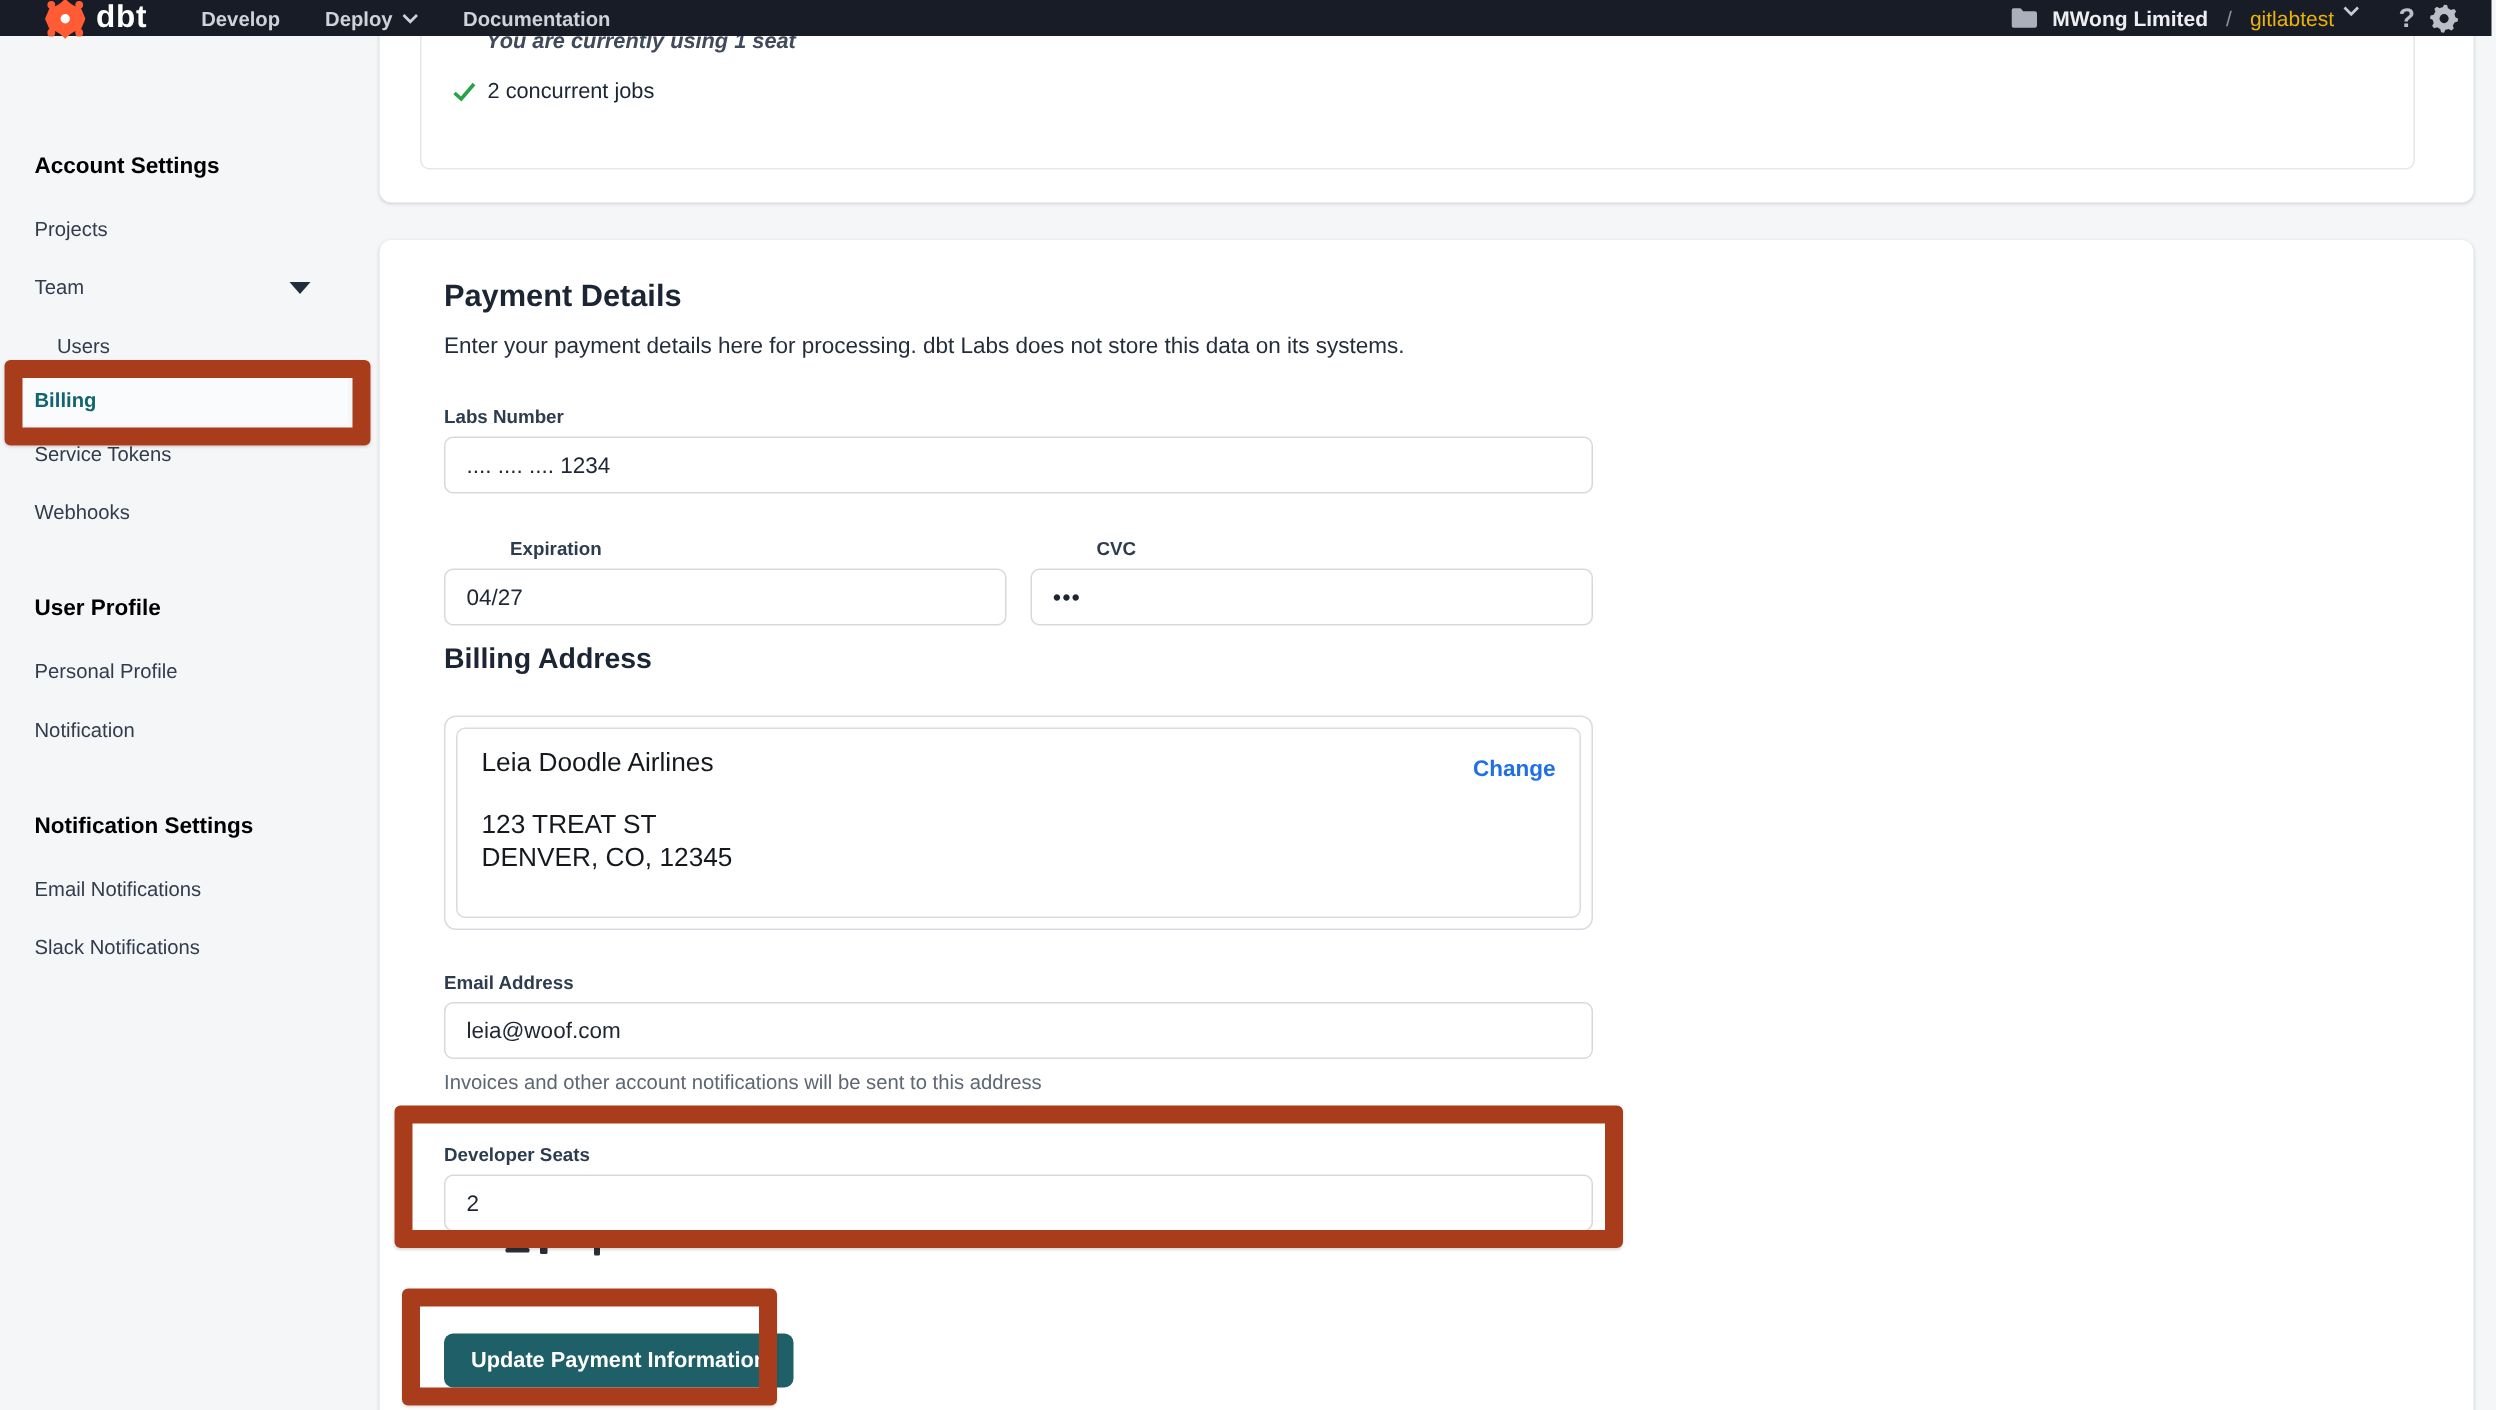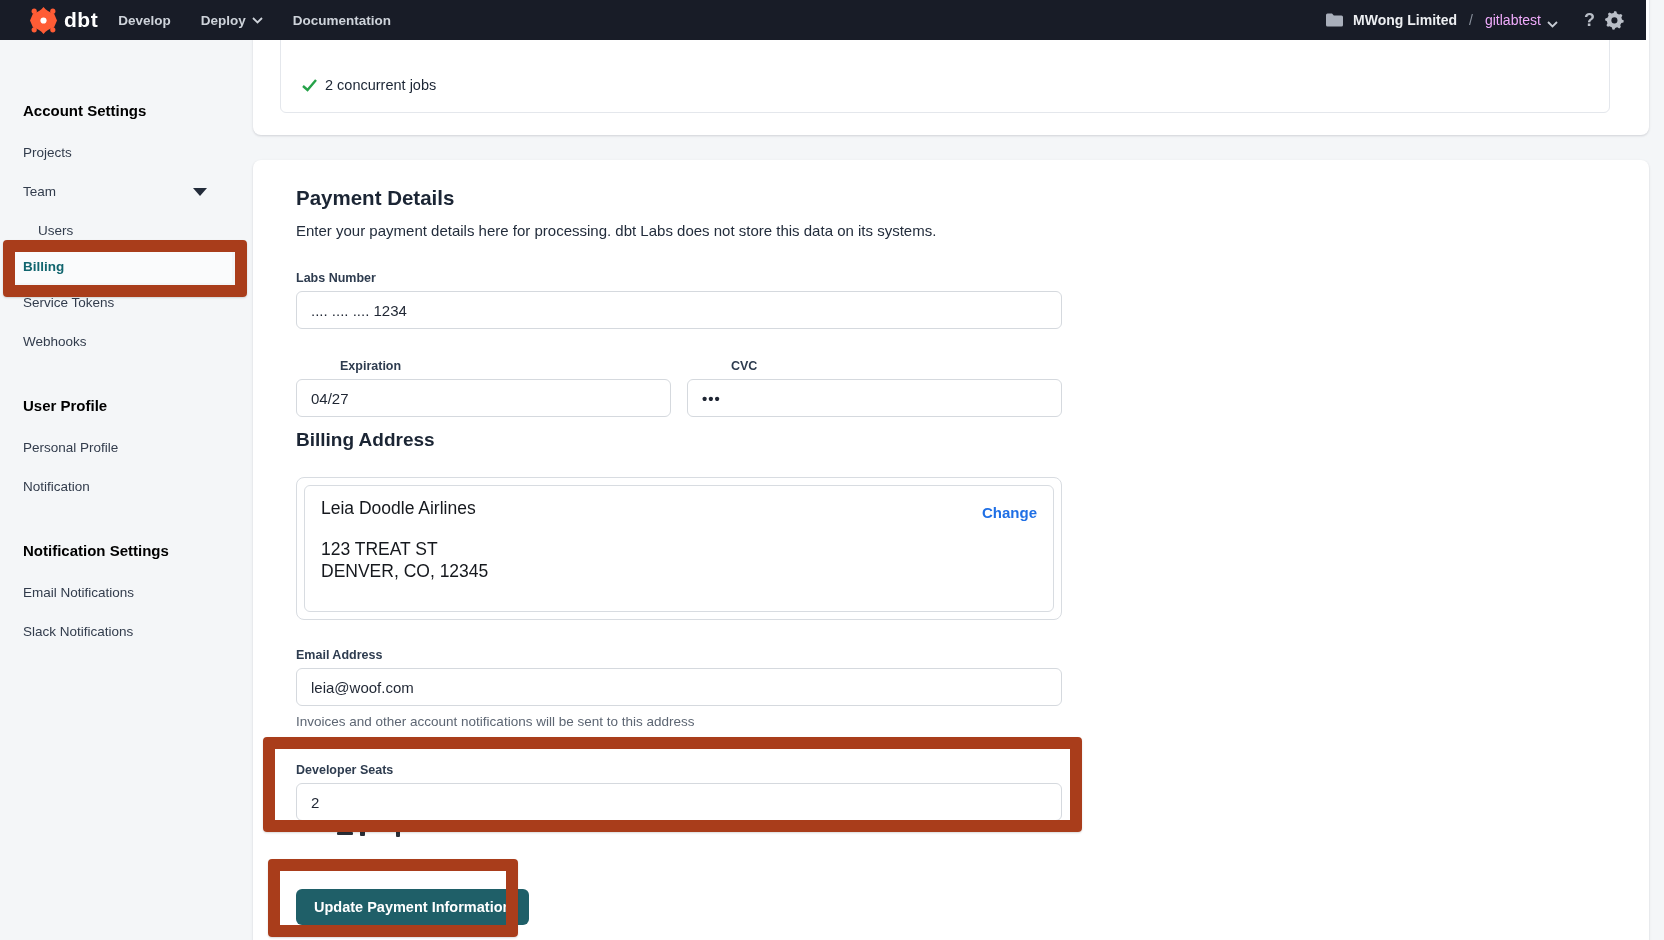--- a/index.html
+++ b/index.html
@@ -6,33 +6,33 @@
   html,body { width:1664px; height:940px; }
   body {
     position:relative; overflow:hidden;
     background:#f4f6f8;
     font-family:"Liberation Sans", sans-serif;
     color:#232d3c;
   }
 
   
   .navbar {
-    position:absolute; top:0; left:0; right:18px; height:40px;
+    position:absolute; top:0; left:0; right:3px; height:24px;
     background:#181c27; z-index:300;
     display:flex; align-items:center;
   }
   .logo-wrap { display:flex; align-items:center; margin-left:30px; }
   .logo-mark { width:27px; height:27px; position:relative; }
   .logo-text { color:#ffffff; font-size:21px; font-weight:bold; margin-left:7px; letter-spacing:.5px; }
-  .nav-items { display:flex; align-items:center; margin-left:20px; gap:30px; }
+  .nav-items { display:flex; align-items:center; margin-left:36px; gap:30px; }
   .nav-item { color:#ced3da; font-size:13.5px; font-weight:bold; cursor:pointer; display:flex; align-items:center; gap:6px; }
   .navbar-right { margin-left:auto; display:flex; align-items:center; margin-right:22px; gap:10px; }
   .acct-name { color:#eceef1; font-size:14px; font-weight:bold; }
   .acct-sep { color:#8a919d; font-size:14px; padding:0 2px; }
-  .acct-proj { color:#f0abfc; font-size:14px; display:flex; align-items:flex-end; gap:6px; }
+  .acct-proj { color:#eab308; font-size:14px; display:flex; align-items:flex-start; gap:6px; }
   .help-q { color:#b9bec7; font-size:18px; font-weight:bold; margin-left:16px; cursor:pointer; }
   .chev { display:inline-block; }
 
   
   .sidebar {
     position:absolute; top:40px; left:0; width:253px; bottom:0;
     padding:62px 0 0 23px; z-index:10;
   }
   .side-heading { font-size:15px; font-weight:bold; color:#000000; margin-bottom:14px; }
   .side-item { font-size:13.5px; color:#323c4c; padding:12px 0; cursor:pointer; position:relative; width:210px; }
@@ -56,21 +56,21 @@
   }
   .card-top { top:-12px; height:147px; z-index:20; }
   .usage-box {
     position:absolute; left:27px; right:39px; top:32px; bottom:22px;
     border:1px solid #e4e7ec; border-radius:6px;
   }
   .seat-note {
     position:absolute; left:43px; top:-1px;
     font-size:14.5px; font-style:italic; font-weight:bold; color:#3f4a5a;
   }
-  .jobs-row { position:absolute; left:20px; top:56px; display:flex; align-items:center; gap:7px; }
+  .jobs-row { position:absolute; left:20px; top:32px; display:flex; align-items:center; gap:7px; }
   .jobs-label { font-size:14.5px; color:#1b2534; }
 
   .card-main { top:160px; height:800px; z-index:20; padding:26px 0 0 43px; }
 
   h1.pay-title { font-size:20.5px; font-weight:bold; color:#1b2534; }
   .pay-desc { margin-top:12px; font-size:15px; color:#232d3c; }
   .field-label { margin-top:32px; font-size:12.5px; font-weight:bold; color:#2e3c4f; }
   .text-input {
     display:block; margin-top:6px; width:766px; height:38px;
     border:1px solid #d5d9de; border-radius:6px; background:#fff;

